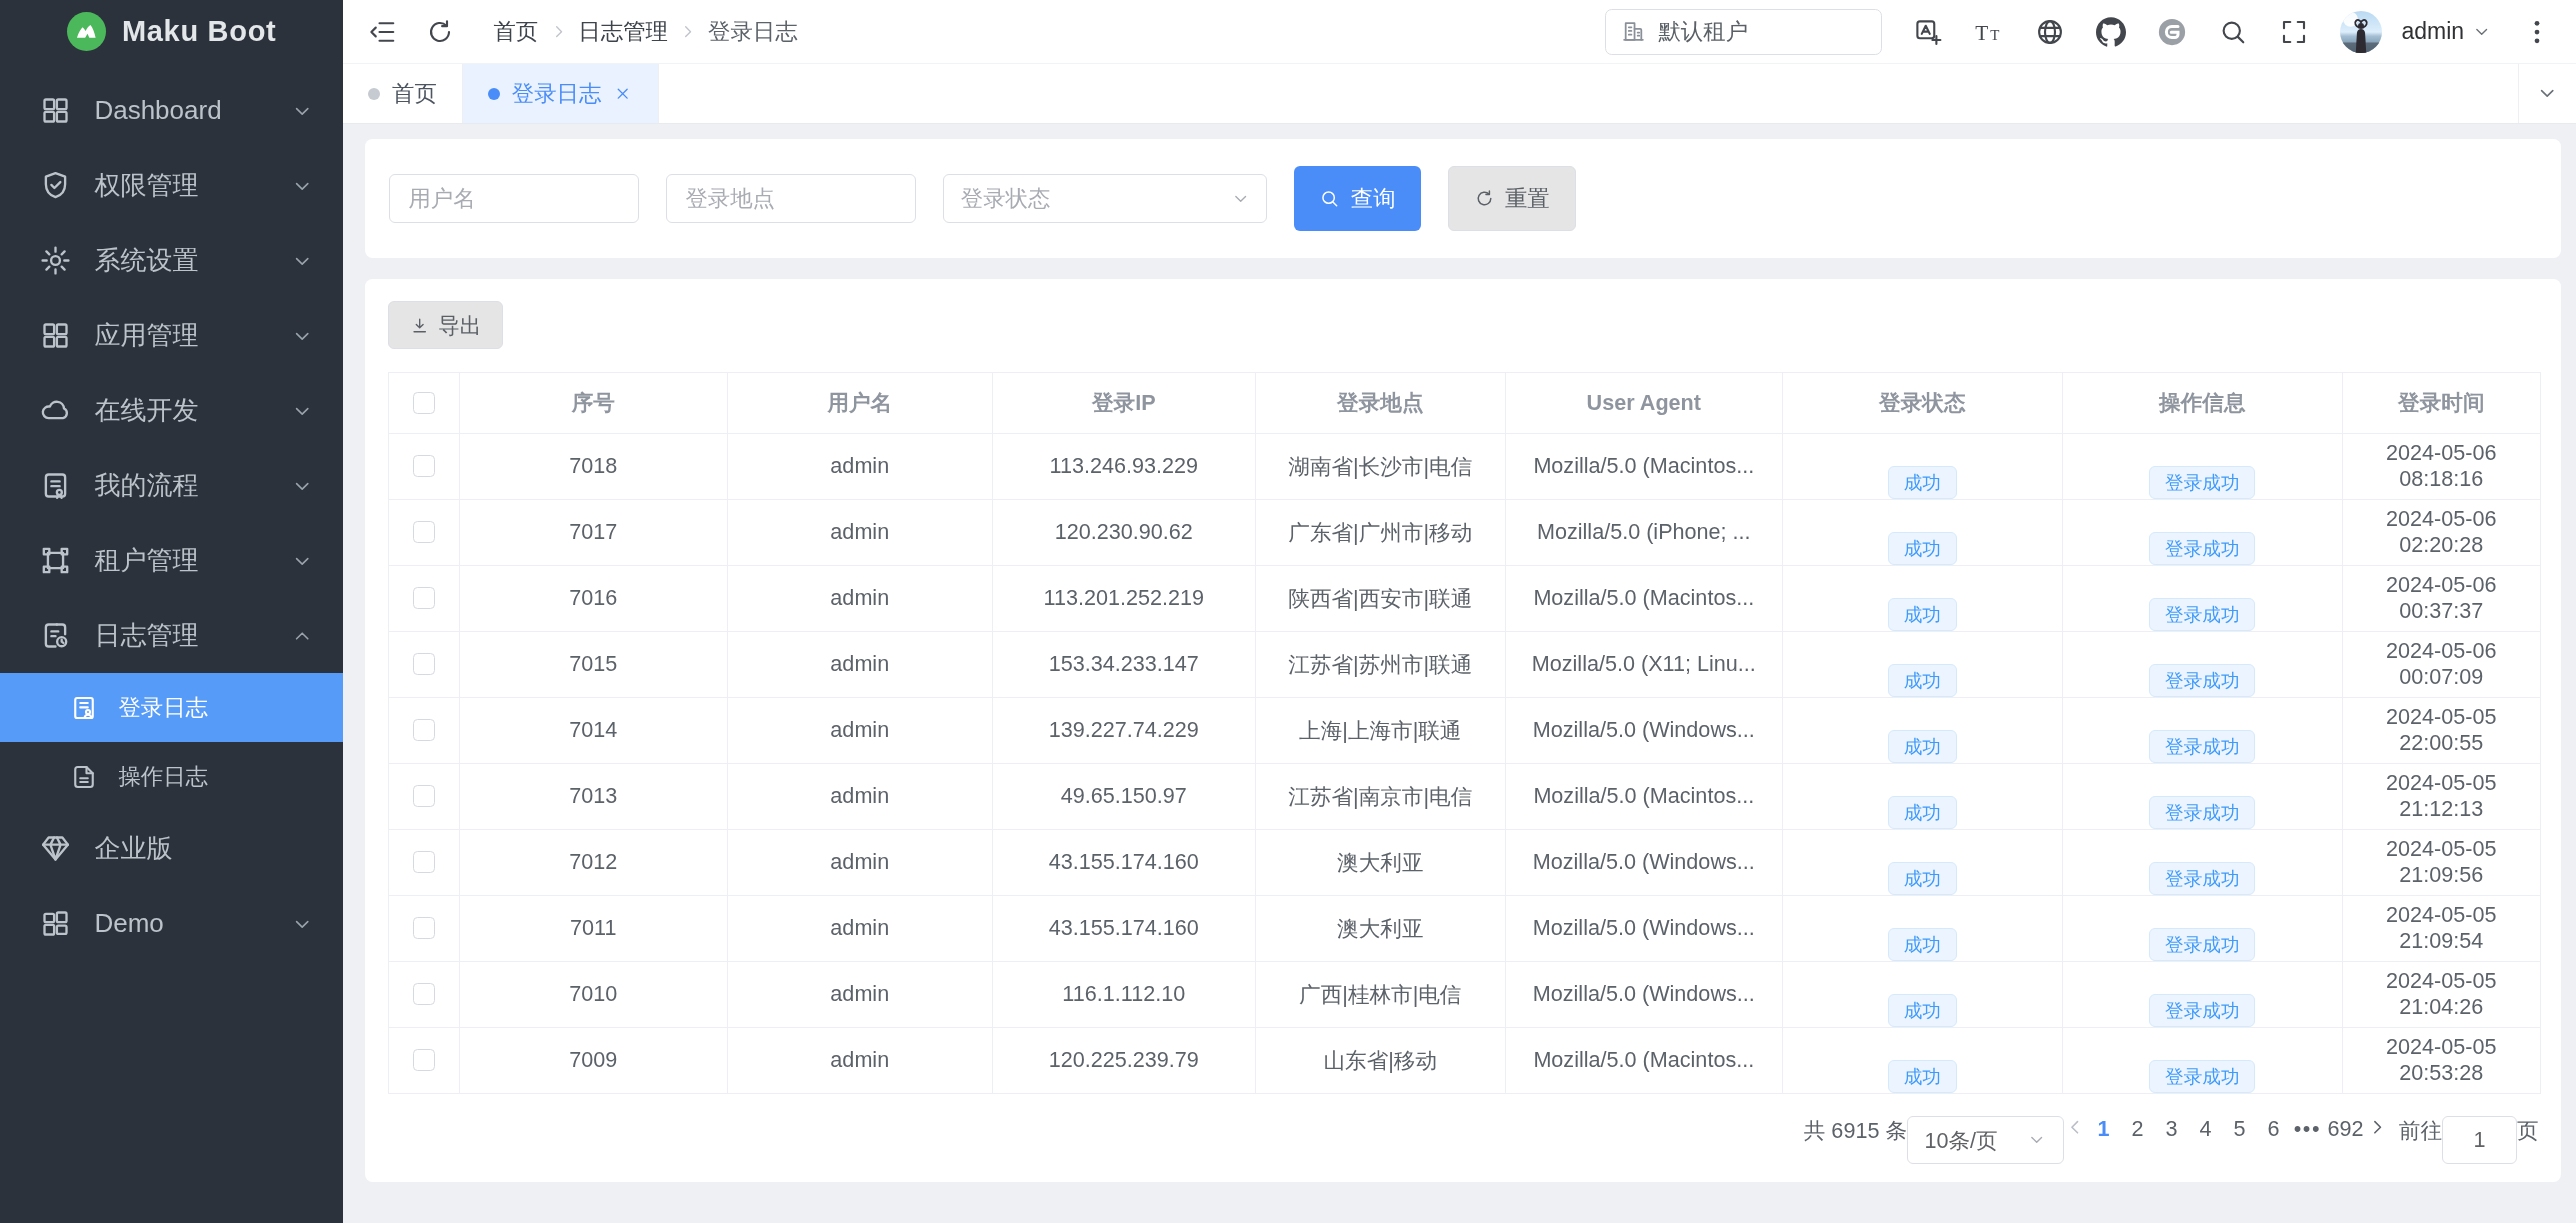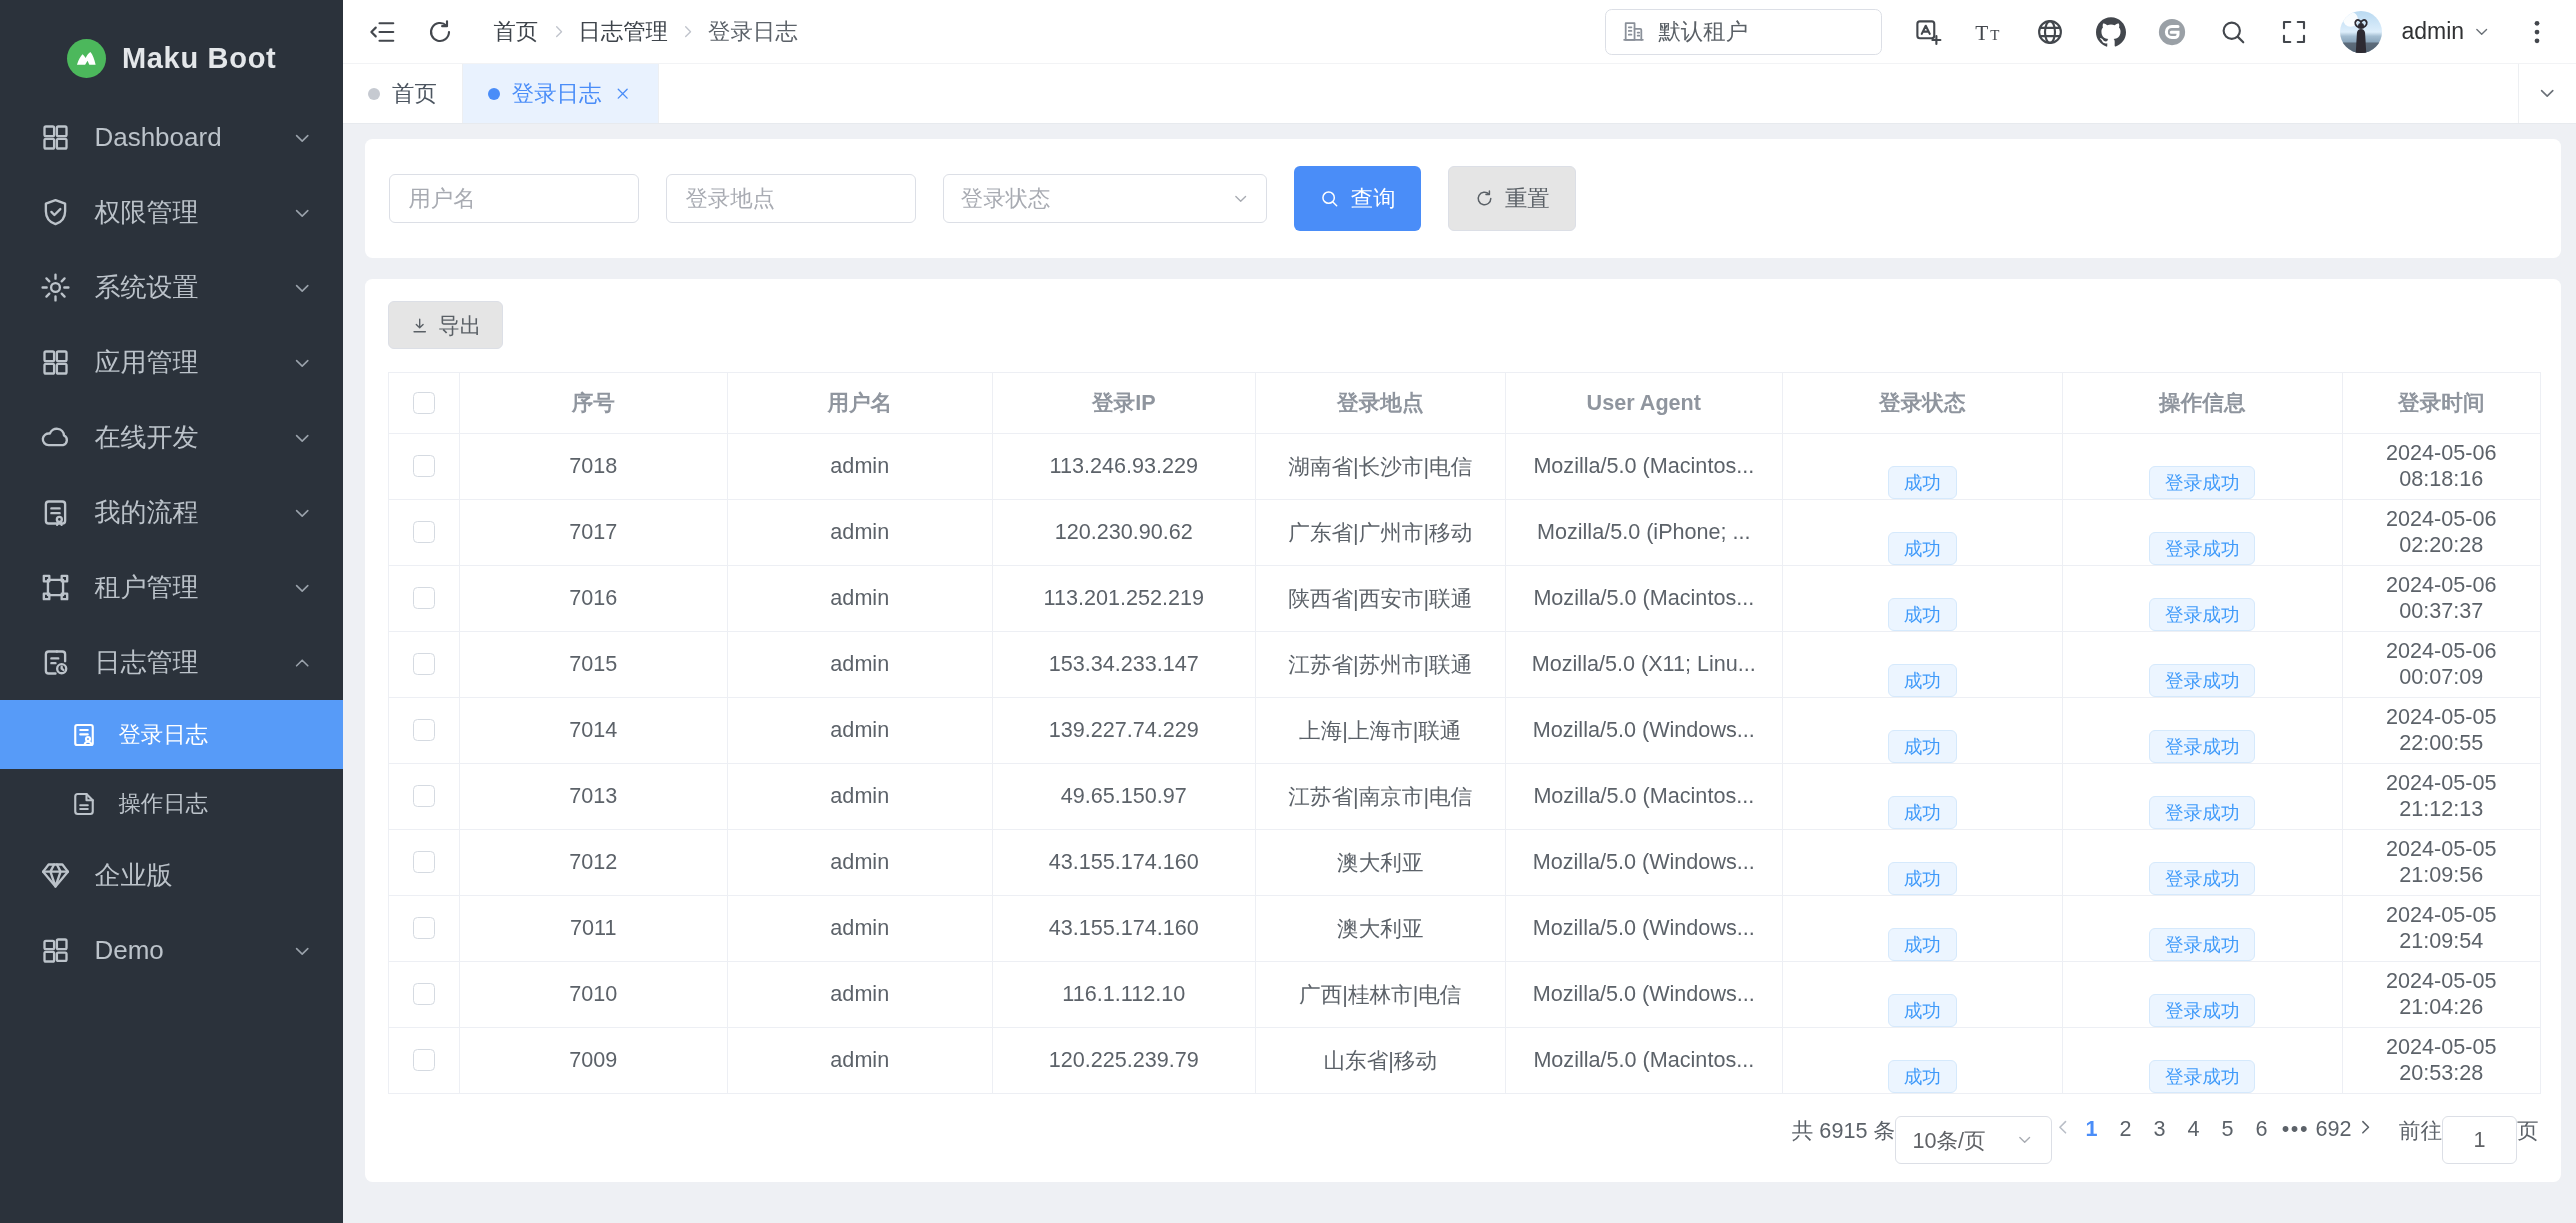--- a/index.html
+++ b/index.html
@@ -5,21 +5,21 @@
   :root{
     --primary:#4a8df8; --tag-blue:#3f9afa; --sidebar-bg:#2b323b; --sidebar-active:#579bf8;
   }
   *{margin:0;padding:0;box-sizing:border-box;}
   html,body{width:2576px;height:1223px;overflow:hidden;background:#eef0f4;
     font-family:"Liberation Sans","DejaVu Sans",sans-serif;color:#5c6269;}
   svg{display:block;width:100%;height:100%;}
 
   
   .sidebar{position:fixed;left:0;top:0;bottom:0;width:343px;background:var(--sidebar-bg);z-index:10;}
-  .logo{height:63px;display:flex;align-items:center;justify-content:center;gap:16.4px;margin-top:27px;}
+  .logo{height:63px;display:flex;align-items:center;justify-content:center;gap:16.4px;}
   .logo-circle{width:39px;height:39px;border-radius:50%;background:#4cb85c;display:flex;align-items:center;justify-content:center;}
   .logo-circle svg{width:27px;height:27px;}
   .logo-text{color:#e4e7ea;font-size:29px;font-weight:600;letter-spacing:0.7px;}
   .menu{padding-top:10.4px;}
   .menu-item{height:75px;display:flex;align-items:center;padding:0 30px 0 39px;color:#bcc3ca;font-size:26px;cursor:pointer;}
   .menu-item .mi-icon{width:33px;height:33px;margin-right:22.4px;flex:0 0 auto;}
   .menu-item .mi-label{flex:1;}
   .menu-item .mi-chevron{width:22.4px;height:22.4px;color:#9aa2ab;flex:0 0 auto;}
   .menu-item.child{height:69px;padding-left:69px;font-size:22.4px;}
   .menu-item.child .mi-icon{width:30px;height:30px;margin-right:19.4px;}
@@ -78,21 +78,21 @@
   .pagi{display:flex;align-items:flex-start;justify-content:flex-end;gap:0;padding-top:22.4px;font-size:21.6px;color:#5c6269;}
   .psize{width:157px;height:48px;border:1.5px solid #dcdfe6;border-radius:6px;display:flex;align-items:center;justify-content:space-between;padding:0 16.4px;color:#606266;cursor:pointer;}
   .psize .chev-sm{color:#a8abb2;}
   .parrow{width:22.4px;height:22.4px;cursor:pointer;}
   .parrow.prev{color:#b9bec7;}
   .parrow.next{color:#5c6269;}
   .pnum{min-width:34px;text-align:center;padding:0 3px;cursor:pointer;}
   .pnum.active{color:var(--primary);font-weight:700;cursor:default;}
   .pnum.ellipsis{letter-spacing:1.5px;cursor:default;}
   .goto-input{width:75px;height:48px;border:1.5px solid #dcdfe6;border-radius:6px;text-align:center;font-size:21.6px;color:#606266;outline:none;}
-  .gap-l{margin-left:22px;}
+  .gap-l{margin-left:10px;}
 </style>
 </head>
 <body>
 
 <aside class="sidebar">
   <div class="logo">
     <span class="logo-circle">
         <svg viewBox="0 0 24 24">
           <path fill="#fff" d="M3.5 17.5c1.6-4.6 3.2-7.6 5-9.2 1.1.9 2 2 2.7 3.3 1.3-2.5 2.7-4.3 4.3-5.3 2 2.5 3.5 6.2 4.6 11.2h-5.6l-1.6-3.6-2.1 3.6H3.5z"></path>
         </svg>

